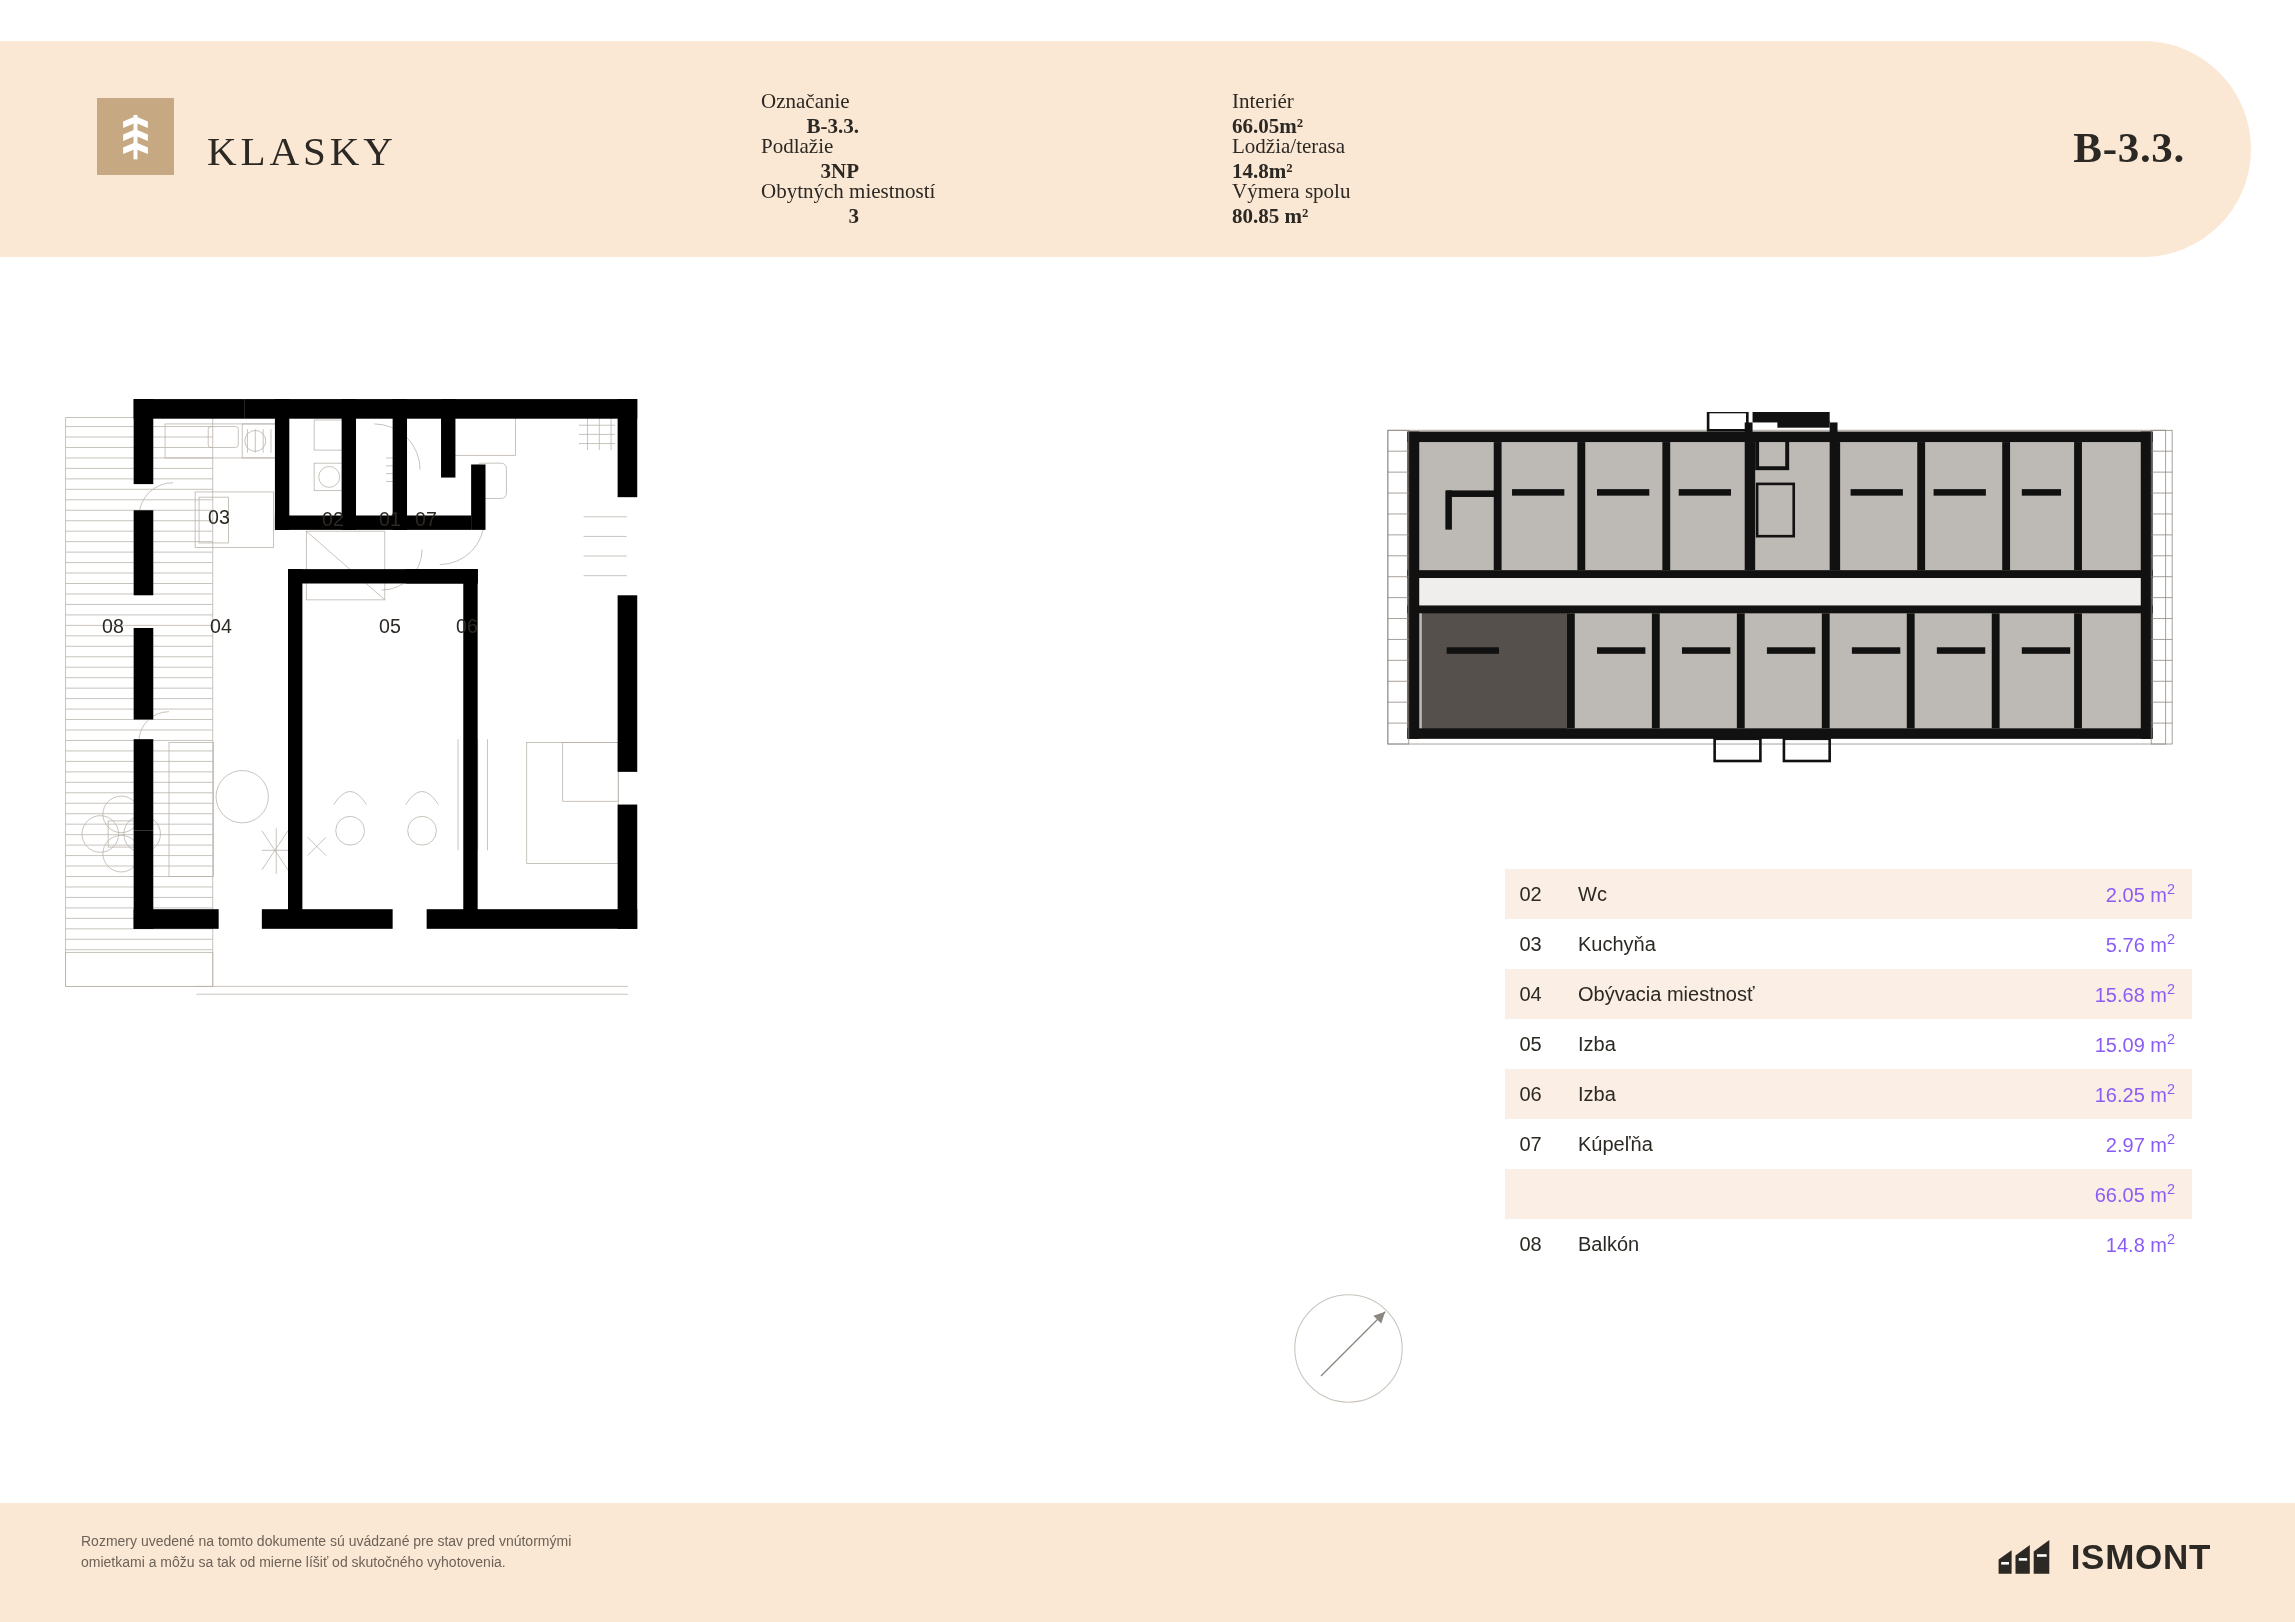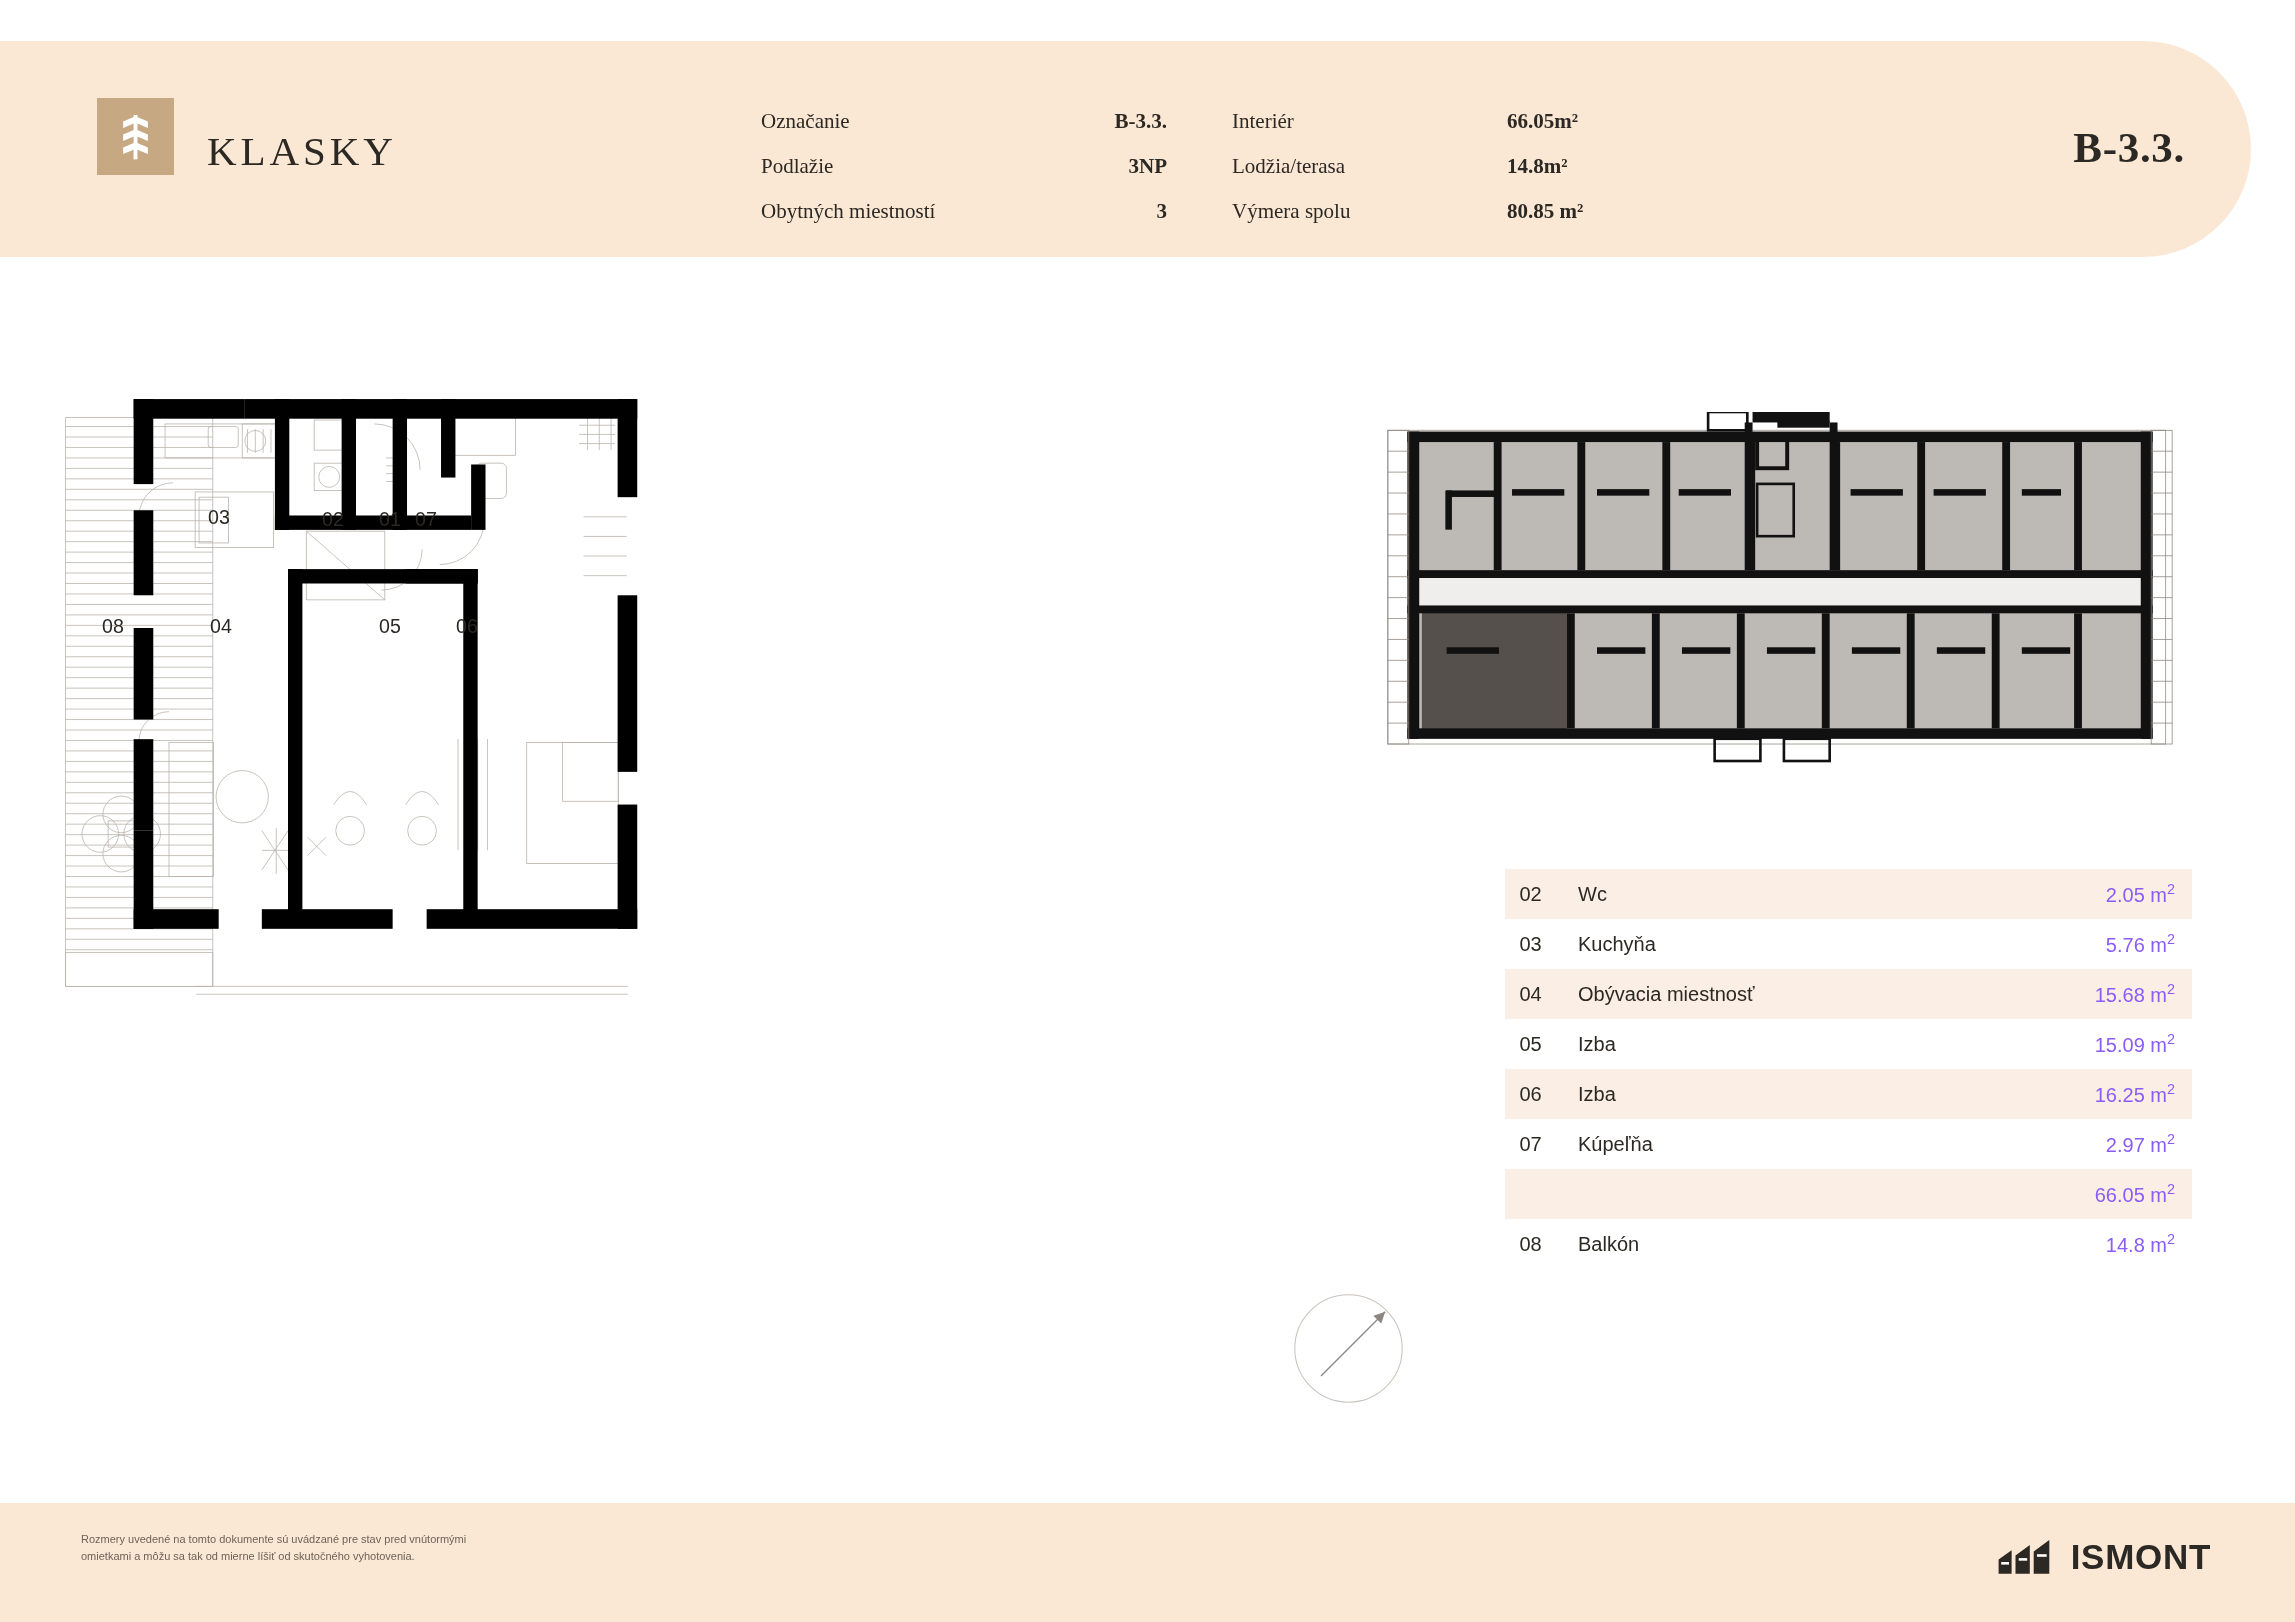--- a/index.html
+++ b/index.html
@@ -32,21 +32,21 @@
   .logo-mark svg { position: absolute; left: 0; top: 0; }
   .logo-text {
     font-size: 41px; letter-spacing: 3.9px; font-weight: 400;
     color: #2c2823;
     font-family: "Liberation Serif", serif;
   }
 
   .meta-col { position: absolute; top: 89px; }
   .meta-col.c1 { left: 761px; }
   .meta-col.c2 { left: 1220px; margin-left: 12px; }
-  .meta-row { display: flex; align-items: flex-end; height: 45px; }
+  .meta-row { display: flex; align-items: flex-start; height: 45px; flex-direction: column; }
   .meta-label { font-size: 21px; color: #2c2823; font-family: "Liberation Serif", serif; }
   .meta-value { font-size: 21px; font-weight: bold; color: #2c2823; text-align: right; font-family: "Liberation Serif", serif; }
   .meta-col.c1 .meta-label { width: 308px; }
   .meta-col.c1 .meta-value { width: 98px; }
   .meta-col.c2 .meta-label { width: 275px; }
   .meta-col.c2 .meta-value { width: 111px; text-align: left; }
 
   .unit-code {
     position: absolute;
     right: 110px; top: 123px;
@@ -91,21 +91,21 @@
   
   .footer-band {
     position: absolute;
     left: 0; bottom: 0;
     width: 2295px; height: 120px;
     background: #fae8d5;
   }
   .footer-note {
     position: absolute;
     left: 81px; top: 1531px;
-    font-size: 11px; line-height: 1.5;
+    font-size: 14px; line-height: 1.5;
     color: #6d6257;
   }
   .footer-logo {
     position: absolute;
     right: 84px; top: 1536px;
     display: flex; align-items: flex-end; gap: 10.5px;
   }
   .footer-logo-text {
     font-size: 35px; font-weight: bold; letter-spacing: 0.7px;
     color: #2c2823;

